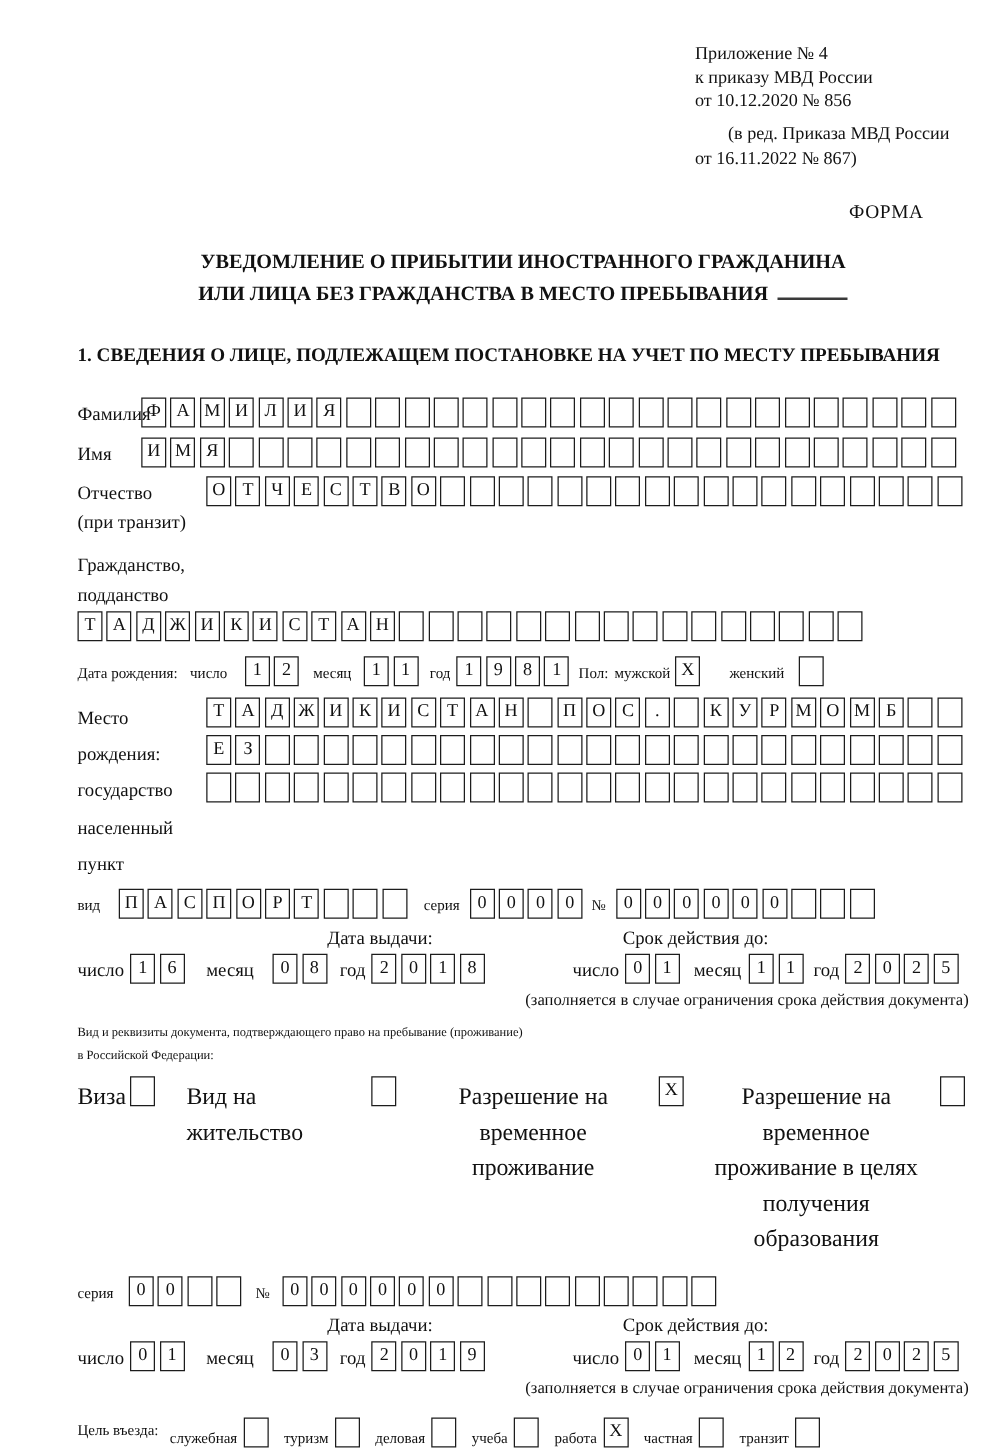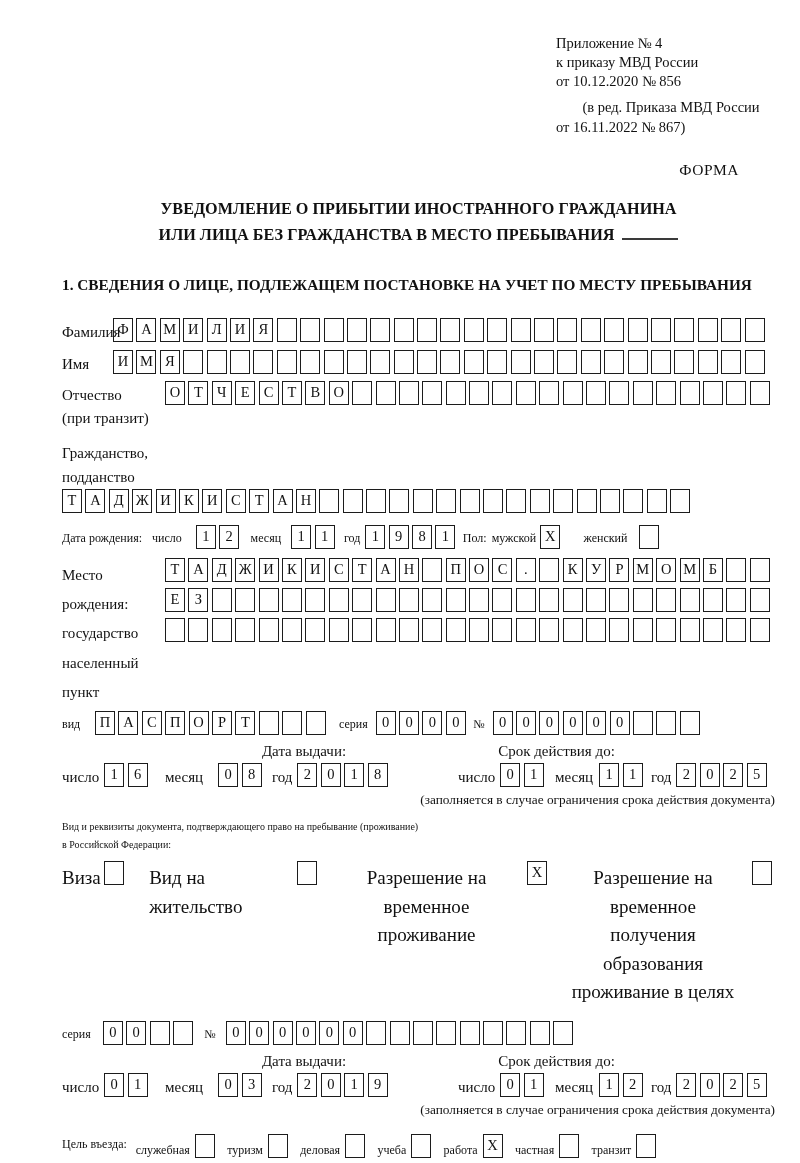--- a/index.html
+++ b/index.html
@@ -434,22 +434,22 @@
         <div>Разрешение на временное</div>
         <div>проживание</div>
       </span>
       <div class="bx" style="margin-left:14px;">
           <span class="cell">X</span>
         </div>
     </div>
     <div class="pitem" style="margin-left:16px;">
       <span class="ptxt pctr">
         <div>Разрешение на временное</div>
+        <div>проживание в целях</div>
         <div>получения образования</div>
-        <div>проживание в целях</div>
       </span>
       <div class="bx" style="margin-left:12px;">
           <span class="cell"></span>
         </div>
     </div>
   </div>
 
   <div class="frow" style="margin-top:14px;align-items:center;">
     <span class="inl" style="margin-right:12px;">серия</span>
     <div class="bx">

